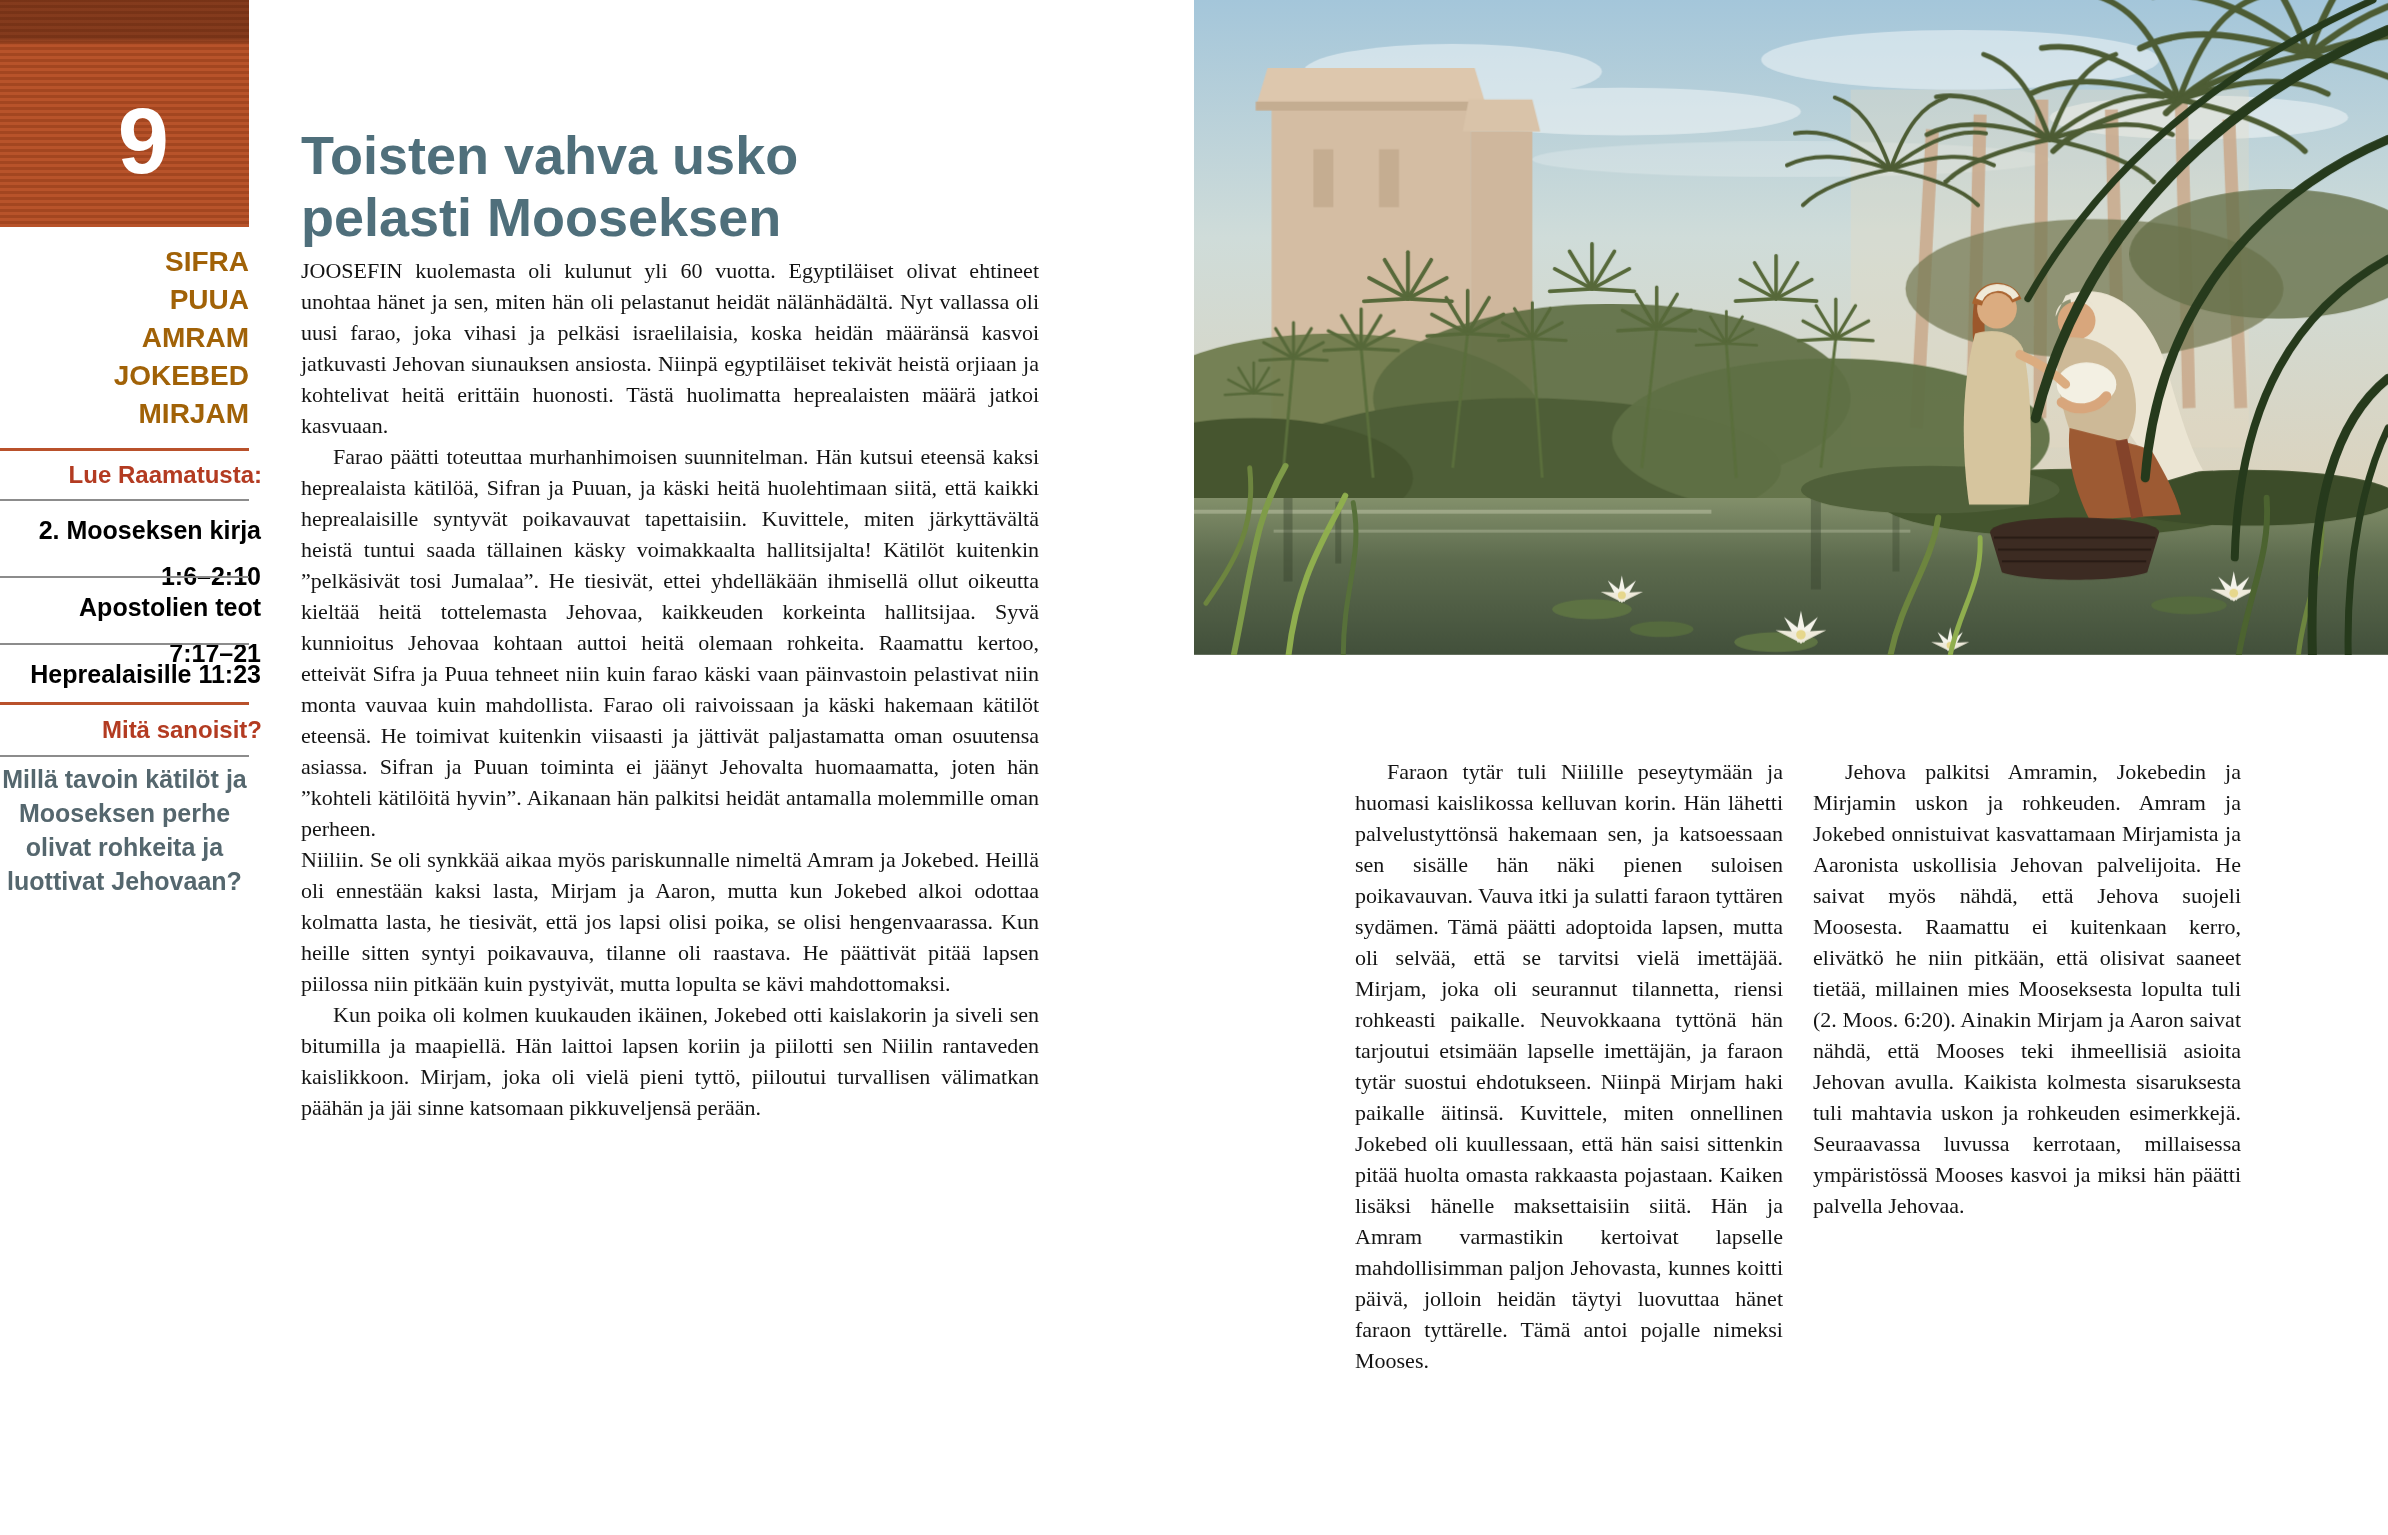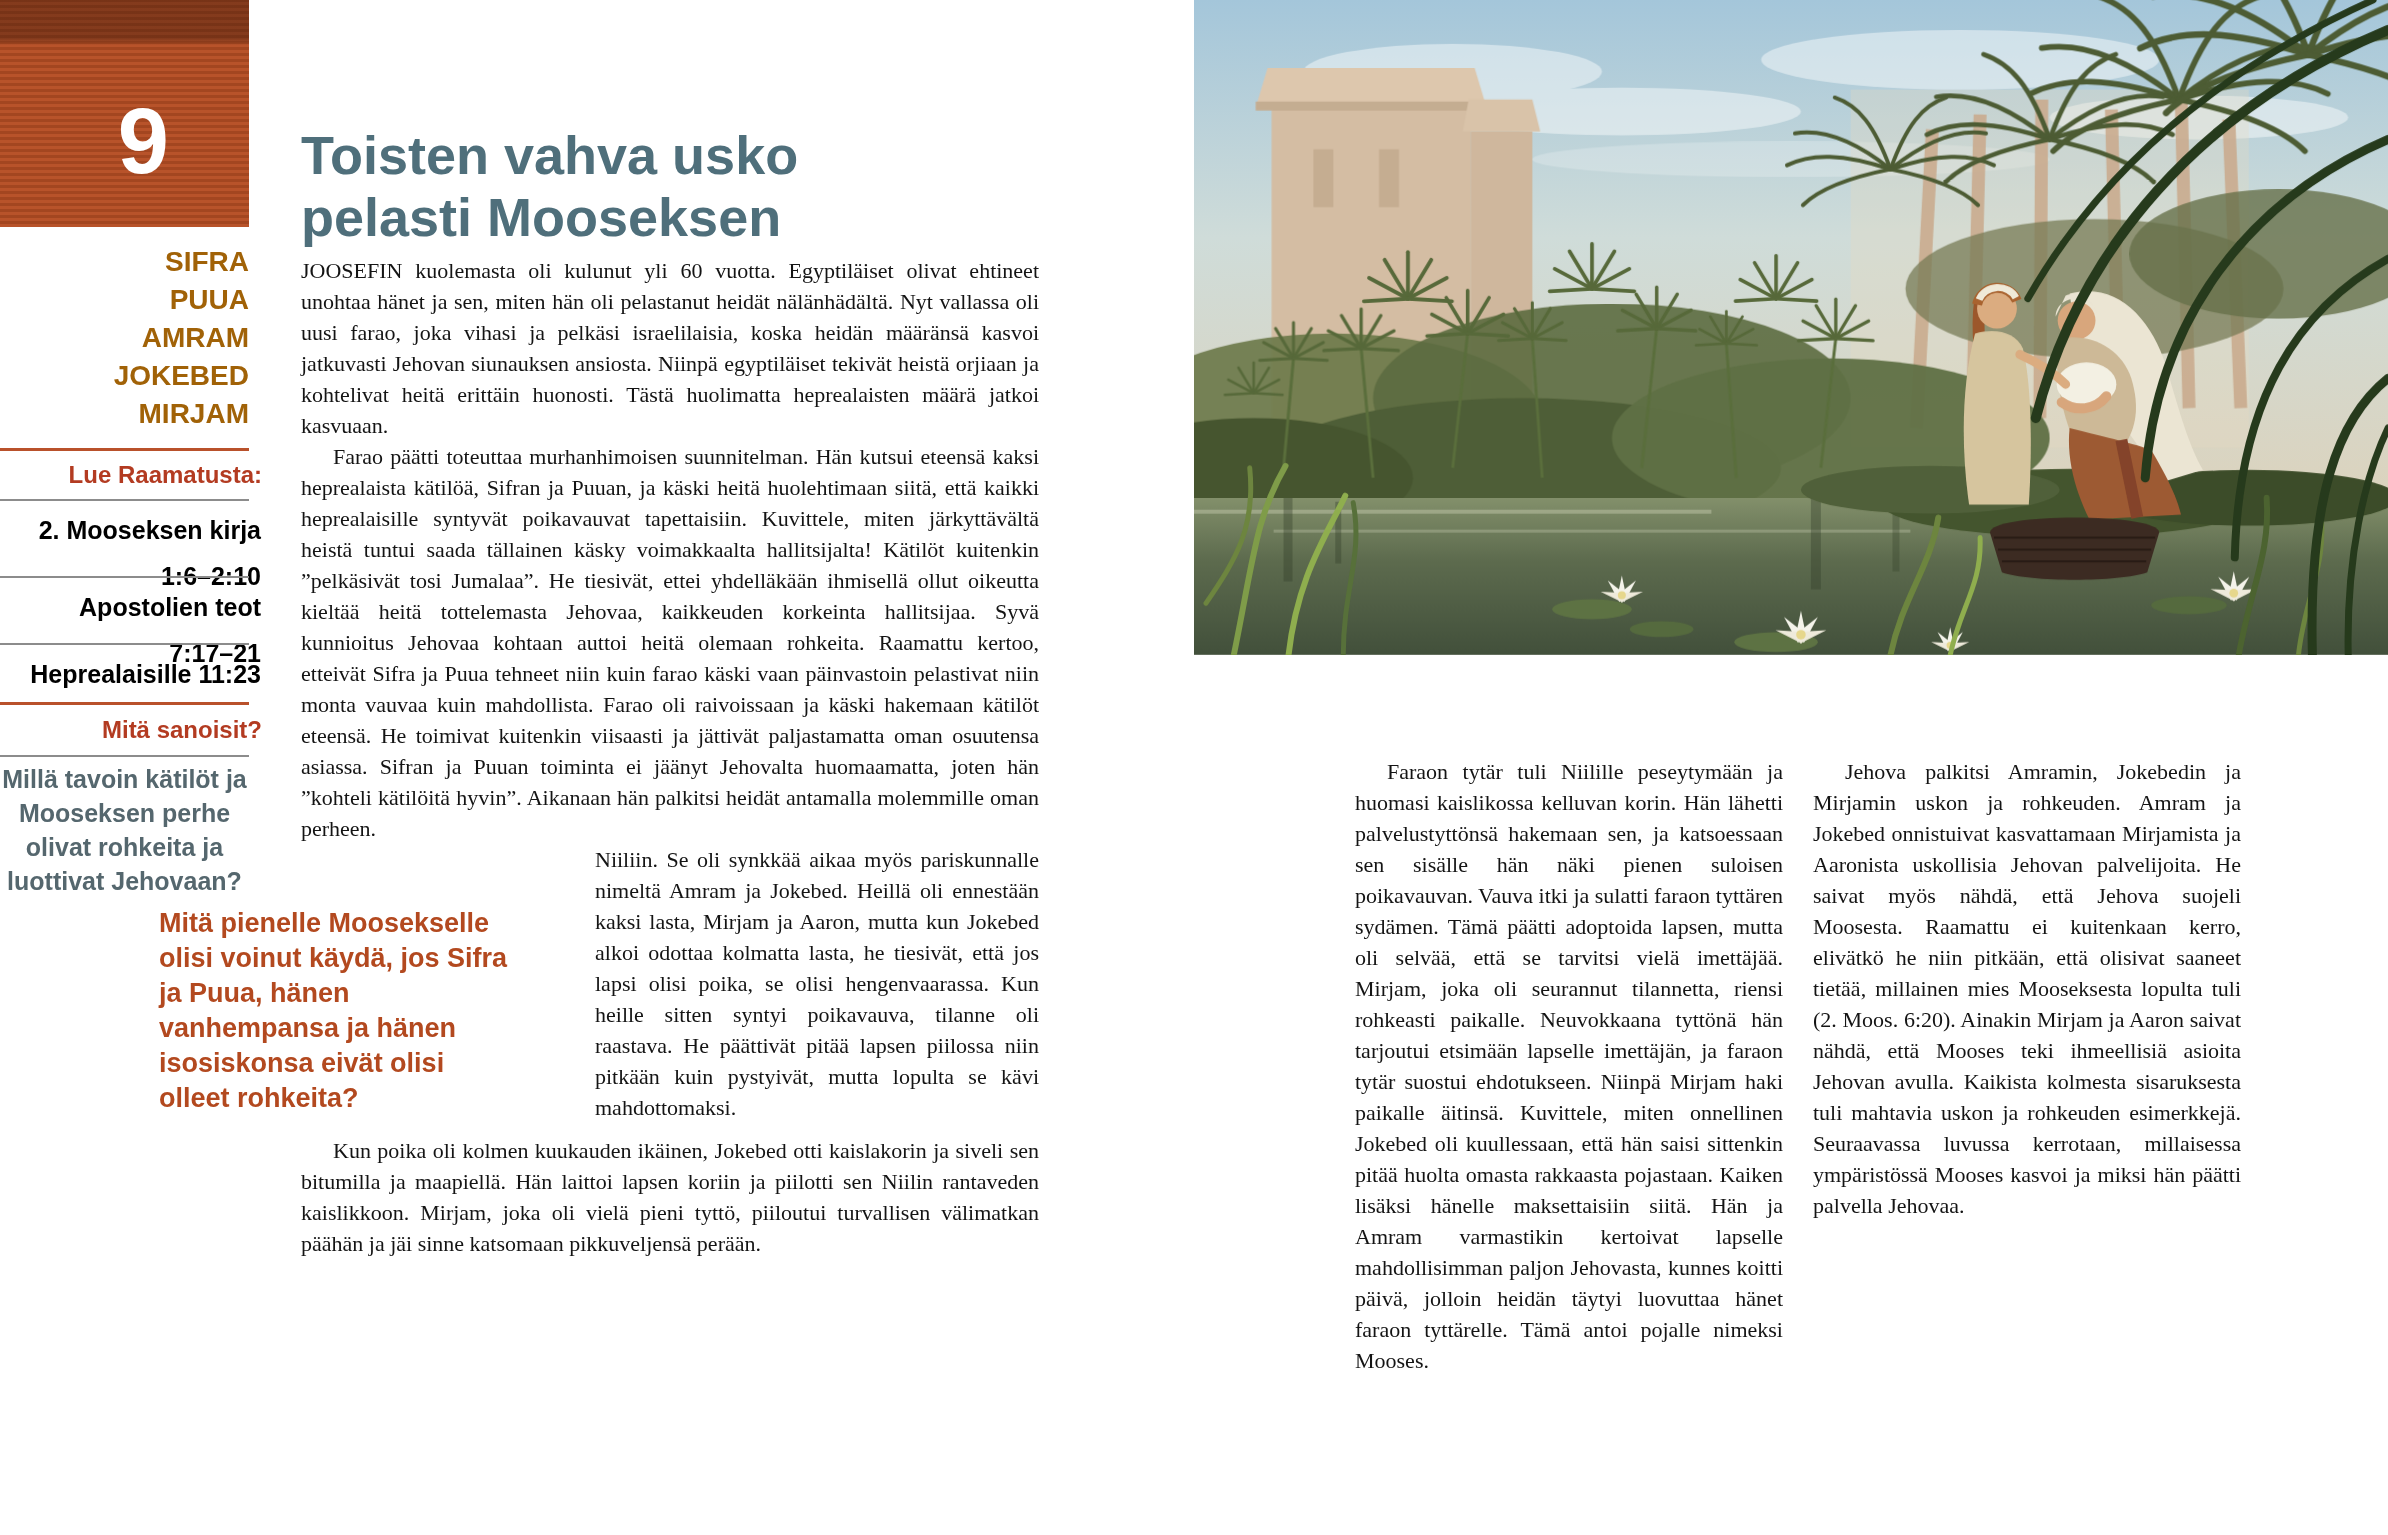--- a/index.html
+++ b/index.html
@@ -77,23 +77,20 @@
     <div class="sb-rule gray" style="top:755px"></div>
     <div class="sb-question">Millä tavoin kätilöt ja Mooseksen perhe olivat rohkeita ja luottivat Jehovaan?</div>
   </div>
 
   <h1 class="article-title">Toisten vahva usko pelasti Mooseksen</h1>
 
   <div class="article-body">
     <p>JOOSEFIN kuolemasta oli kulunut yli 60 vuotta. Egyptiläiset olivat ehtineet unohtaa hänet ja sen, miten hän oli pelastanut heidät nälänhädältä. Nyt vallassa oli uusi farao, joka vihasi ja pelkäsi israelilaisia, koska heidän määränsä kasvoi jatkuvasti Jehovan siunauksen ansiosta. Niinpä egyptiläiset tekivät heistä orjiaan ja kohtelivat heitä erittäin huonosti. Tästä huolimatta heprealaisten määrä jatkoi kasvuaan.</p>
     <p class="indent">Farao päätti toteuttaa murhanhimoisen suunnitelman. Hän kutsui eteensä kaksi heprealaista kätilöä, Sifran ja Puuan, ja käski heitä huolehtimaan siitä, että kaikki heprealaisille syntyvät poikavauvat tapettaisiin. Kuvittele, miten järkyttävältä heistä tuntui saada tällainen käsky voimakkaalta hallitsijalta! Kätilöt kuitenkin ”pelkäsivät tosi Jumalaa”. He tiesivät, ettei yhdelläkään ihmisellä ollut oikeutta kieltää heitä tottelemasta Jehovaa, kaikkeuden korkeinta hallitsijaa. Syvä kunnioitus Jehovaa kohtaan auttoi heitä olemaan rohkeita. Raamattu kertoo, etteivät Sifra ja Puua tehneet niin kuin farao käski vaan päinvastoin pelastivat niin monta vauvaa kuin mahdollista. Farao oli raivoissaan ja käski hakemaan kätilöt eteensä. He toimivat kuitenkin viisaasti ja jättivät paljastamatta oman osuutensa asiassa. Sifran ja Puuan toiminta ei jäänyt Jehovalta huomaamatta, joten hän ”kohteli kätilöitä hyvin”. Aikanaan hän palkitsi heidät antamalla molemmille oman perheen.</p>
     <div>
-      <div class="pq-float">
-        <div class="pull-quote">Mitä pienelle Moosekselle olisi voinut käydä, jos Sifra ja Puua, hänen vanhempansa ja hänen isosiskonsa eivät olisi olleet rohkeita?</div>
-      </div>
       <p>Niiliin. Se oli synkkää aikaa myös pariskunnalle nimeltä Amram ja Jokebed. Heillä oli ennestään kaksi lasta, Mirjam ja Aaron, mutta kun Jokebed alkoi odottaa kolmatta lasta, he tiesivät, että jos lapsi olisi poika, se olisi hengenvaarassa. Kun heille sitten syntyi poikavauva, tilanne oli raastava. He päättivät pitää lapsen piilossa niin pitkään kuin pystyivät, mutta lopulta se kävi mahdottomaksi.</p>
     </div>
     <p class="indent" style="clear:left">Kun poika oli kolmen kuukauden ikäinen, Jokebed otti kaislakorin ja siveli sen bitumilla ja maapiellä. Hän laittoi lapsen koriin ja piilotti sen Niilin rantaveden kaislikkoon. Mirjam, joka oli vielä pieni tyttö, piiloutui turvallisen välimatkan päähän ja jäi sinne katsomaan pikkuveljensä perään.</p>
   </div>
 
   <svg class="illustration" viewBox="0 0 1200 658" preserveAspectRatio="none">
     <defs>
       <linearGradient id="sky" x1="0" y1="0" x2="0" y2="1">
         <stop offset="0" stop-color="#a4c6da"></stop>
         <stop offset="0.45" stop-color="#cfdcd9"></stop>

